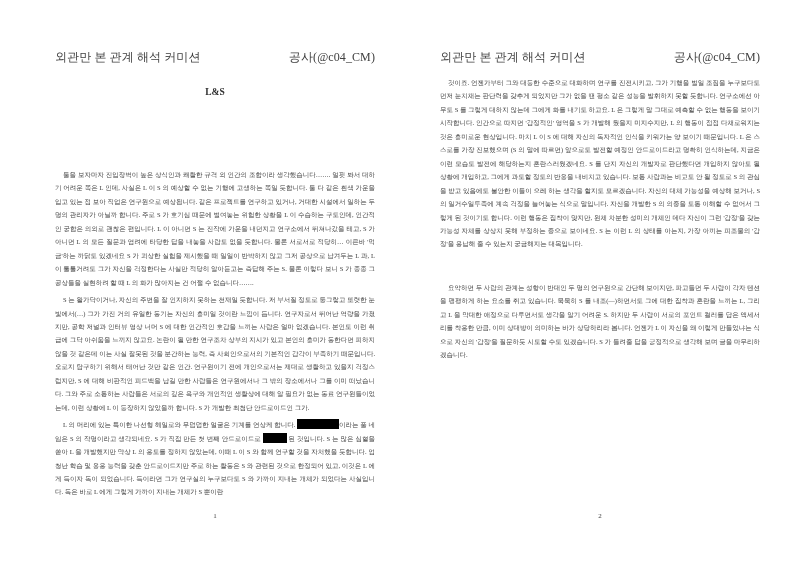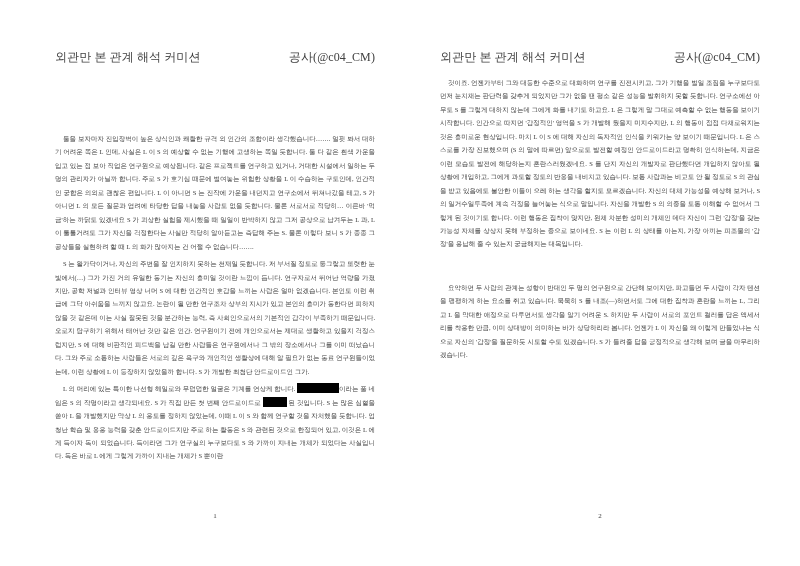--- a/index.html
+++ b/index.html
@@ -61,20 +61,21 @@
 <body>
 
 <div class="spread">
 
   <div class="page page-1">
     <div class="inner">
       <div class="page-header">
         <span>외관만 본 관계 해석 커미션</span>
         <span>공사(@c04_CM)</span>
       </div>
+      <div class="doc-title">L&amp;S</div>
       <div class="page-body">
           <p class="para">둘을 보자마자 진입장벽이 높은 상식인과 쾌활한 규격 외 인간의 조합이라 생각했습니다……. 얼핏 봐서 대하기 어려운 쪽은 L 인데, 사실은 L 이 S 의 예상할 수 없는 기행에 고생하는 쪽일 듯합니다. 둘 다 같은 흰색 가운을 입고 있는 점 보아 직업은 연구원으로 예상됩니다. 같은 프로젝트를 연구하고 있거나, 거대한 시설에서 일하는 두 명의 관리자가 아닐까 합니다. 주로 S 가 호기심 때문에 벌여놓는 위험한 상황을 L 이 수습하는 구도인데, 인간적인 궁합은 의외로 괜찮은 편입니다. L 이 아니면 S 는 진작에 가운을 내던지고 연구소에서 뛰쳐나갔을 테고, S 가 아니면 L 의 모든 질문과 염려에 타당한 답을 내놓을 사람도 없을 듯합니다. 물론 서로서로 적당히… 이른바 '먹금'하는 까닭도 있겠네요 S 가 괴상한 실험을 제시했을 때 일일이 반박하지 않고 그저 공상으로 남겨두는 L 과, L 이 툴툴거려도 그가 자신을 걱정한다는 사실만 적당히 알아듣고는 즉답해 주는 S. 물론 이렇다 보니 S 가 종종 그 공상들을 실현하려 할 때 L 의 화가 많아지는 건 어쩔 수 없습니다…….</p>
           <p class="para">S 는 왈가닥이거나, 자신의 주변을 잘 인지하지 못하는 천재일 듯합니다. 저 부서질 정도로 둥그랗고 또렷한 눈빛에서(…) 그가 가진 거의 유일한 동기는 자신의 흥미일 것이란 느낌이 듭니다. 연구자로서 뛰어난 역량을 가졌지만, 공학 저널과 인터뷰 영상 너머 S 에 대한 인간적인 호감을 느끼는 사람은 얼마 없겠습니다. 본인도 이런 취급에 그닥 아쉬움을 느끼지 않고요. 논란이 될 만한 연구조차 상부의 지시가 있고 본인의 흥미가 동한다면 피하지 않을 것 같은데 이는 사실 잘못된 것을 분간하는 능력, 즉 사회인으로서의 기본적인 감각이 부족하기 때문입니다. 오로지 탐구하기 위해서 태어난 것만 같은 인간. 연구원이기 전에 개인으로서는 제대로 생활하고 있을지 걱정스럽지만, S 에 대해 비판적인 피드백을 남길 만한 사람들은 연구원에서나 그 밖의 장소에서나 그를 이미 떠났습니다. 그와 주로 소통하는 사람들은 서로의 깊은 욕구와 개인적인 생활상에 대해 알 필요가 없는 동료 연구원들이었는데, 이런 상황에 L 이 등장하지 않았을까 합니다. S 가 개발한 최첨단 안드로이드인 그가.</p>
           <p class="para">L 의 머리에 있는 특이한 나선형 헤일로와 무덤덤한 얼굴은 기계를 연상케 합니다. <span class="redact" style="width: 42px;"></span>이라는 풀 네임은 S 의 작명이라고 생각되네요. S 가 직접 만든 첫 번째 안드로이드로 <span class="redact" style="width: 24px;"></span> 된 것입니다. S 는 많은 심혈을 쏟아 L 을 개발했지만 막상 L 의 용도를 정하지 않았는데, 이때 L 이 S 와 함께 연구할 것을 자처했을 듯합니다. 엄청난 학습 및 응용 능력을 갖춘 안드로이드지만 주로 하는 활동은 S 와 관련된 것으로 한정되어 있고, 이것은 L 에게 득이자 독이 되었습니다. 득이라면 그가 연구실의 누구보다도 S 와 가까이 지내는 개체가 되었다는 사실입니다. 독은 바로 L 에게 그렇게 가까이 지내는 개체가 S 뿐이란</p>
         </div>
     </div>
     <div class="page-number">1</div>
   </div>
 
   <div class="page page-2">

